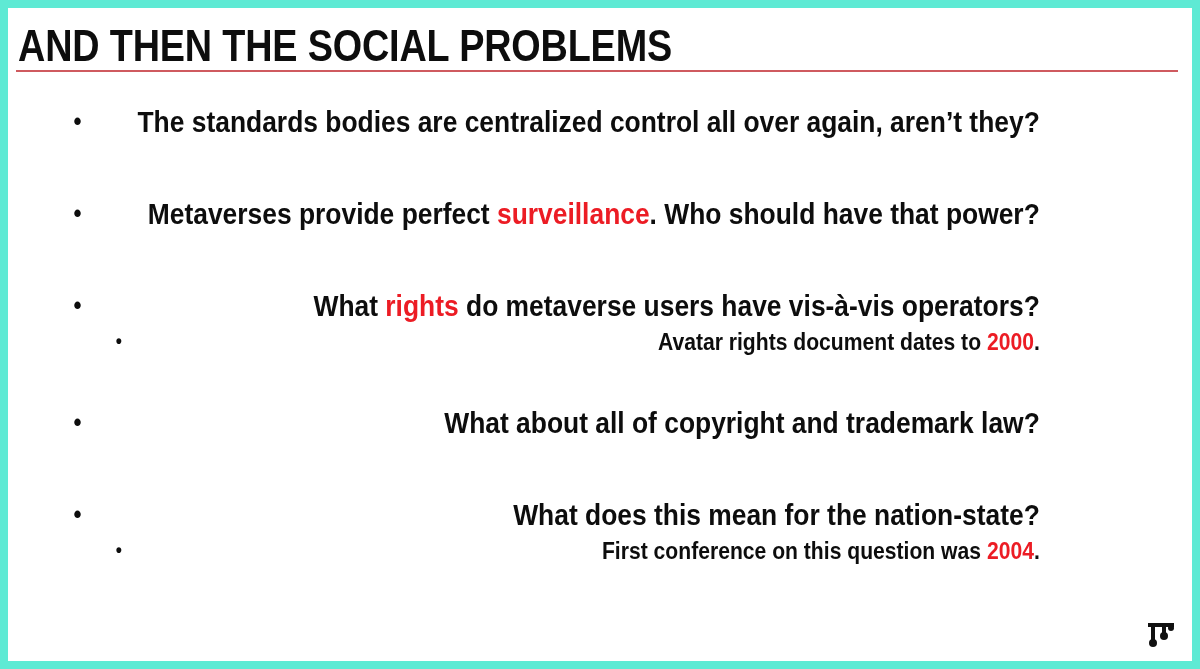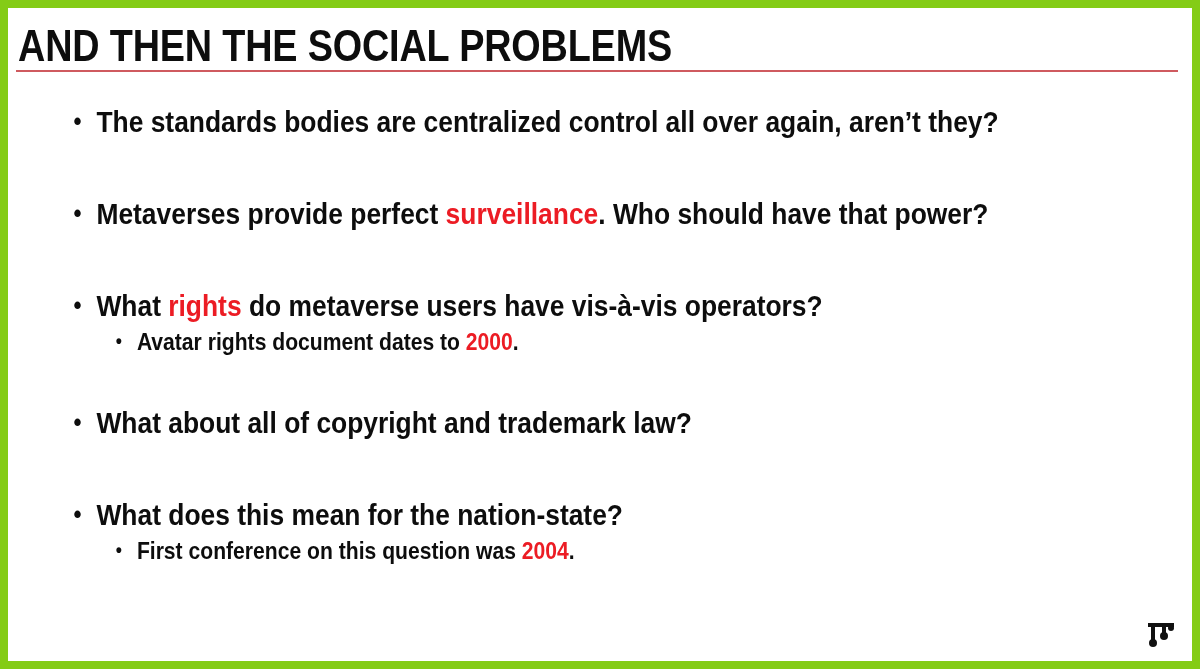--- a/index.html
+++ b/index.html
@@ -6,21 +6,21 @@
     margin: 0;
     padding: 0;
     background: #ffffff;
   }
 
   .slide {
     position: relative;
     width: 1200px;
     height: 669px;
     box-sizing: border-box;
-    background: #84cc16;
+    background: #5eead4;
     padding: 8px;
     overflow: hidden;
     font-family: "Liberation Sans", sans-serif;
   }
 
   .slide-inner {
     position: relative;
     width: 100%;
     height: 100%;
     background: #ffffff;
@@ -57,20 +57,21 @@
     height: 2px;
     background: #cf5a5f;
   }
 
   
   .body {
     position: absolute;
     left: 62px;
     top: 96px;
     right: 20px;
+    text-align: right;
   }
 
   .bullet {
     position: relative;
     padding-left: 30px;
     font-family: "Liberation Sans Narrow", "Liberation Sans", sans-serif;
     font-weight: bold;
     font-size: 30px;
     line-height: 36px;
     color: #0d0d0d;

